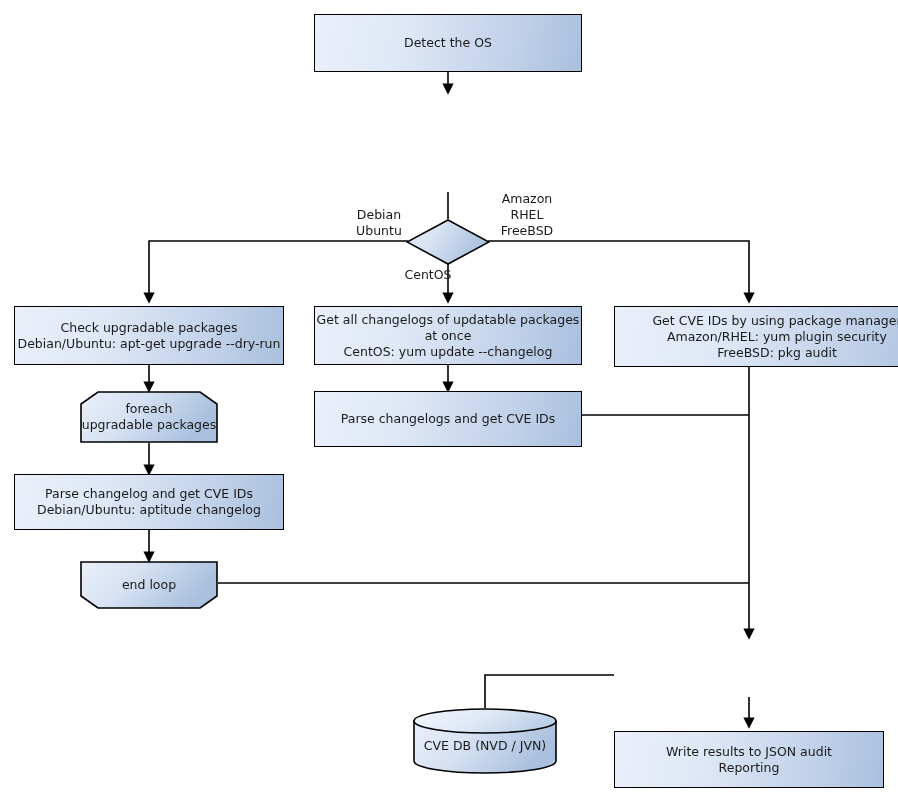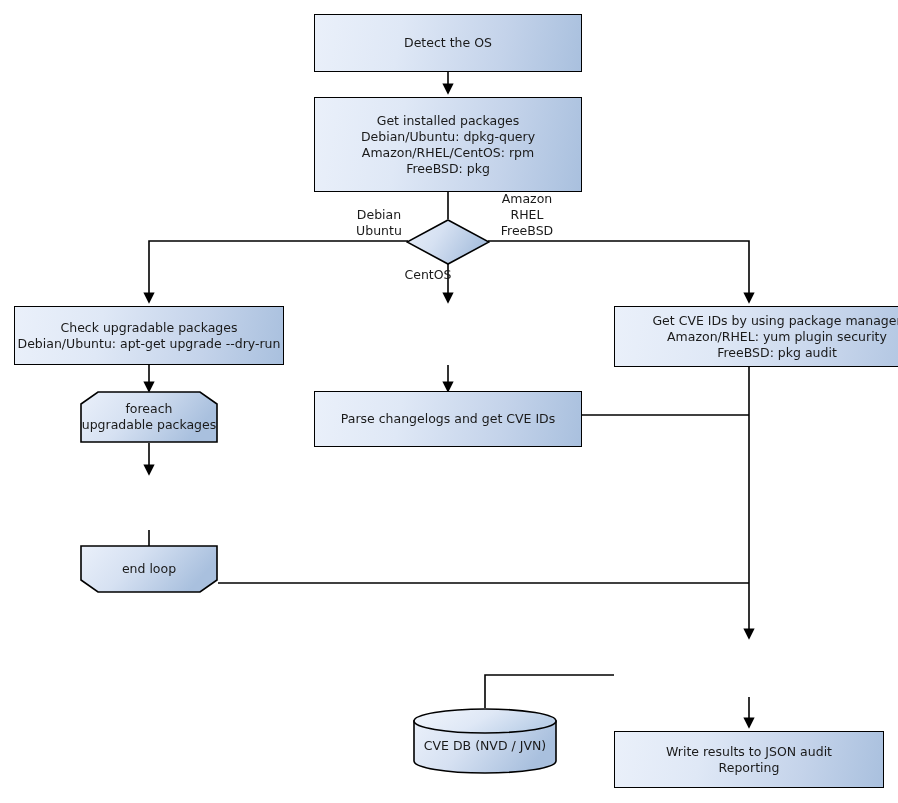--- a/index.html
+++ b/index.html
@@ -111,26 +111,20 @@
       <path d="M 614 675 L 485 675 L 485 708"></path>
 
       <path d="M 749 697 L 749 727" marker-end="url(#arrow)"></path>
     </g>
   </svg>
 
   <div class="node box" style="left:314px; top:14px; width:268px; height:58px;">
     <span style="white-space:pre-line;">Detect the OS</span>
   </div>
 
-  <div class="node box" style="left:314px; top:97px; width:268px; height:95px;">
-    <span style="white-space:pre-line;">Get installed packages
-Debian/Ubuntu: dpkg-query
-Amazon/RHEL/CentOS: rpm
-FreeBSD: pkg</span>
-  </div>
 
   <div class="diamond-wrap" style="left:406px; top:219px; width:84px; height:46px;">
     <svg width="84" height="46" viewBox="0 0 84 46" xmlns="http://www.w3.org/2000/svg">
       <defs>
         <linearGradient id="gd" x1="0" y1="0" x2="1" y2="0.35">
           <stop offset="0%" stop-color="#eaf0fa"></stop>
           <stop offset="45%" stop-color="#d6e1f2"></stop>
           <stop offset="100%" stop-color="#a9c0de"></stop>
         </linearGradient>
       </defs>
@@ -145,20 +139,24 @@
 RHEL
 FreeBSD</div>
 
   <div class="edge-label" style="left:398px; top:267px; width:60px; text-align:center;">CentOS</div>
 
   <div class="node box" style="left:14px; top:306px; width:270px; height:59px;">
     <span style="white-space:pre-line;">Check upgradable packages
 Debian/Ubuntu: apt-get upgrade --dry-run</span>
   </div>
 
+  <div class="node box overflow-text" style="left:314px; top:306px; width:268px; height:59px;">
+    <span style="white-space:pre-line;">Get all changelogs of updatable packages at once
+CentOS: yum update --changelog</span>
+  </div>
 
   <div class="node box" style="left:614px; top:306px; width:326px; height:61px;">
     <span style="white-space:pre-line;">Get CVE IDs by using package manager
 Amazon/RHEL: yum plugin security
 FreeBSD: pkg audit</span>
   </div>
 
   <div class="loop-wrap" style="left:80px; top:391px; width:138px; height:52px;">
     <svg width="138" height="52" viewBox="0 0 138 52" xmlns="http://www.w3.org/2000/svg">
       <defs>
@@ -171,22 +169,26 @@
       <path d="M 18 1 L 120 1 L 137 13 L 137 51 L 1 51 L 1 13 Z" fill="url(#gl1)" stroke="#000000" stroke-width="1.6"></path>
     </svg>
     <div class="loop-label" style="white-space:pre-line;">foreach
 upgradable  packages</div>
   </div>
 
   <div class="node box" style="left:314px; top:391px; width:268px; height:56px;">
     <span style="white-space:pre-line;">Parse changelogs and get CVE IDs</span>
   </div>
 
-
-  <div class="loop-wrap" style="left:80px; top:545px; width:138px; height:48px;">
+  <div class="node box" style="left:14px; top:474px; width:270px; height:56px;">
+    <span style="white-space:pre-line;">Parse changelog and get  CVE IDs
+Debian/Ubuntu: aptitude changelog</span>
+  </div>
+
+  <div class="loop-wrap" style="left:80px; top:561px; width:138px; height:48px;">
     <svg width="138" height="48" viewBox="0 0 138 48" xmlns="http://www.w3.org/2000/svg">
       <defs>
         <linearGradient id="gl2" x1="0" y1="0" x2="1" y2="0.3">
           <stop offset="0%" stop-color="#eaf0fa"></stop>
           <stop offset="45%" stop-color="#d6e1f2"></stop>
           <stop offset="100%" stop-color="#a9c0de"></stop>
         </linearGradient>
       </defs>
       <path d="M 1 1 L 137 1 L 137 35 L 120 47 L 18 47 L 1 35 Z" fill="url(#gl2)" stroke="#000000" stroke-width="1.6"></path>
     </svg>

